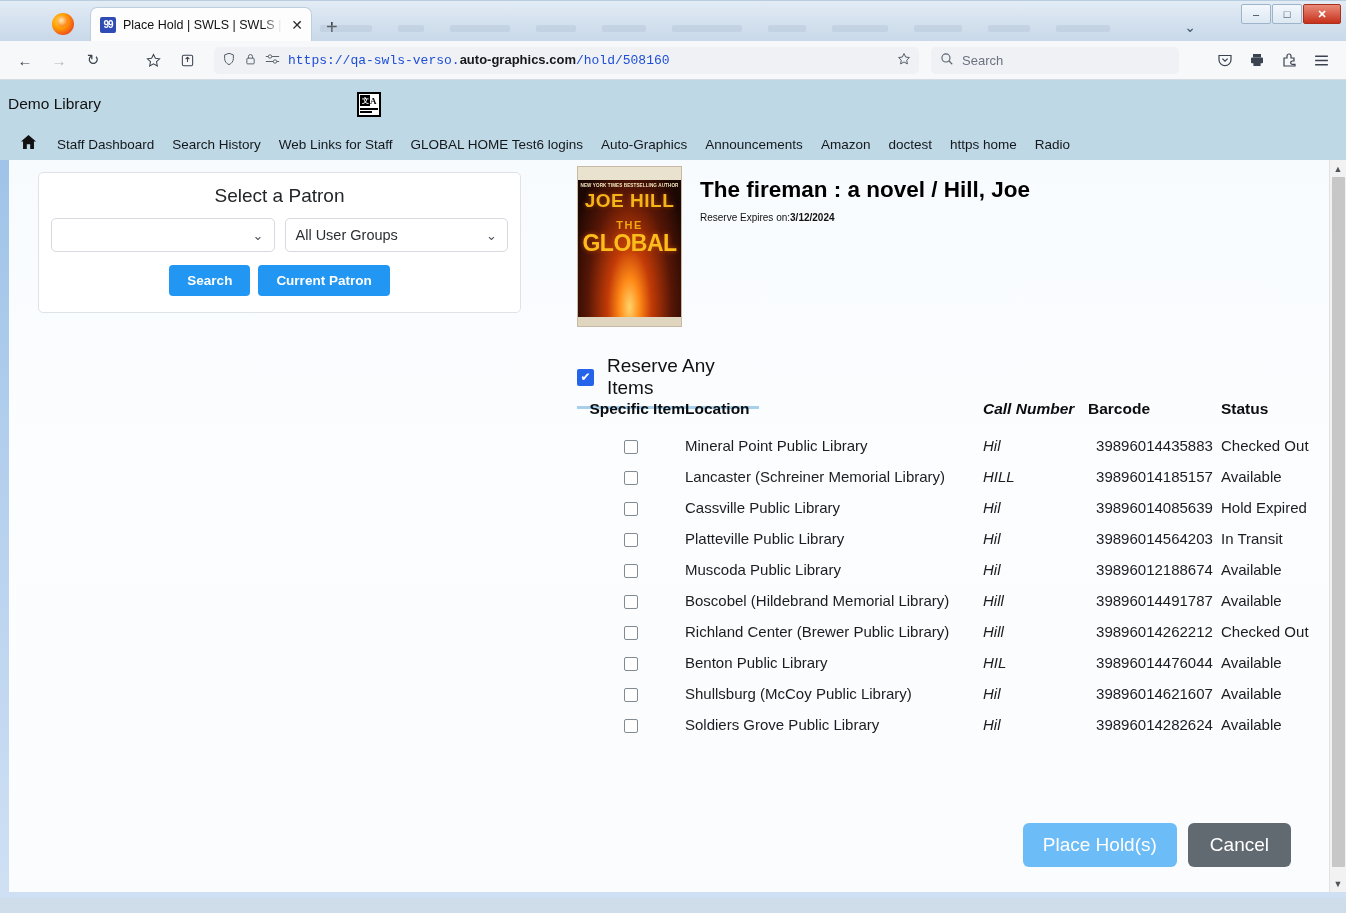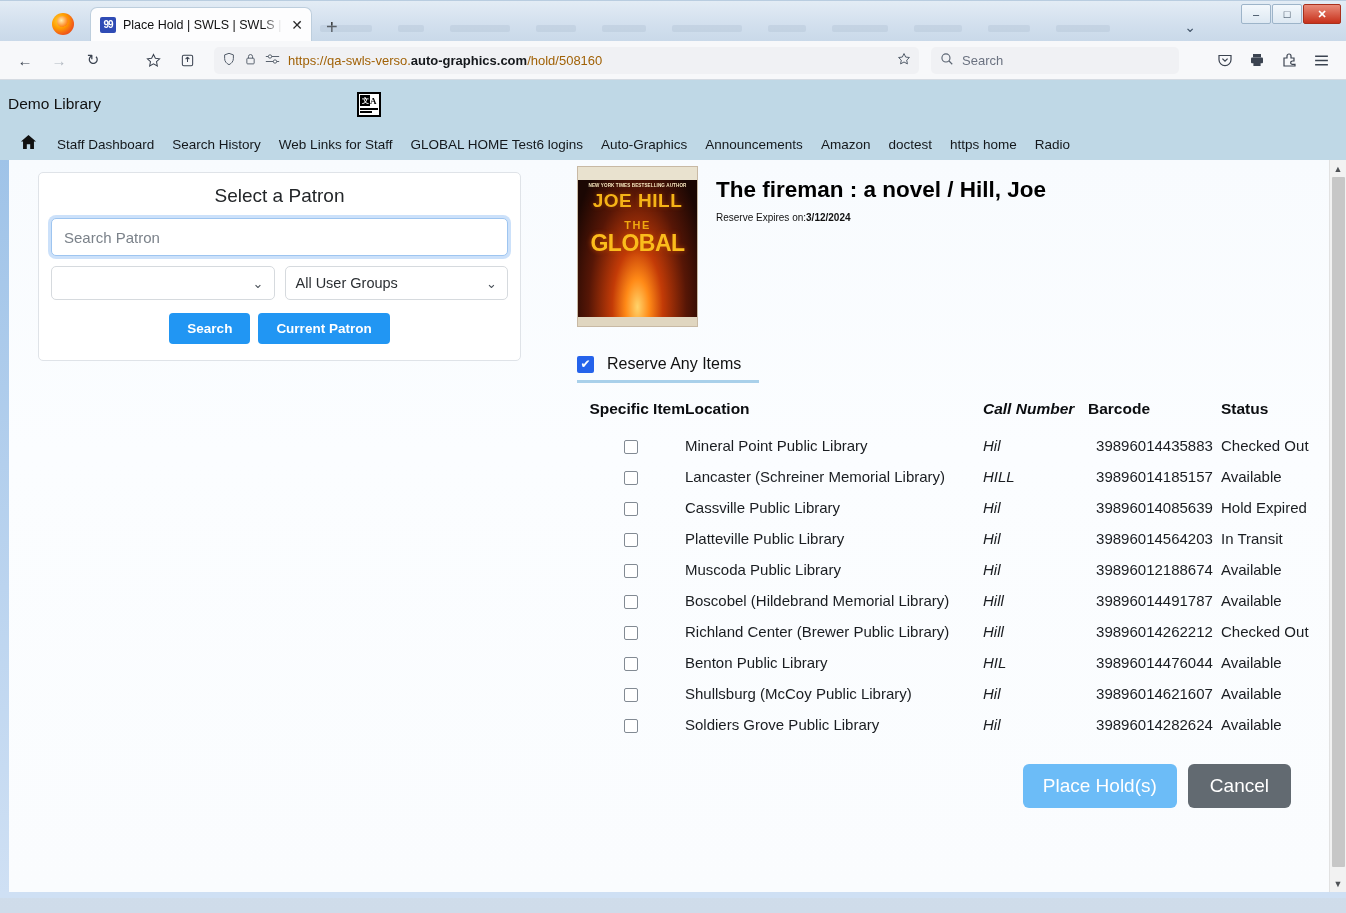--- a/index.html
+++ b/index.html
@@ -114,21 +114,21 @@
   .navicon.disabled { color: #b3b9c2; }
   .urlbar {
     flex: 0 0 auto; width: 705px; height: 27px;
     background: #f0f1f4; border-radius: 5px;
     display: flex; align-items: center; gap: 8px;
     padding: 0 8px; margin-left: 8px;
     font-size: 13px;
   }
   .url-text { flex:1 1 auto; color:#6b7280; white-space:nowrap; overflow:hidden;}
   .url-text b { color:#15181c; font-weight:700; }
-  .url-text .pre { color:#a16207; }
+  .url-text .pre { color:#1d4ed8;font-family:Liberation Mono, monospace; }
   .searchbar {
     flex: 0 0 auto; width: 248px; height: 27px;
     background: #f0f1f4; border-radius: 5px;
     display: flex; align-items: center; gap: 8px;
     padding: 0 9px; margin-left: 8px;
     font-size: 13px; color: #6b7280;
   }
   .navbar-right { margin-left: auto; display: flex; gap: 2px; }
 
   
@@ -241,21 +241,21 @@
   .patron-btns { display:flex; gap:8px; justify-content:center; margin-top:13px; }
   .btn-blue {
     background:#2196f3; color:#fff; border:none; border-radius:4px;
     padding: 8px 18px; font-size:13.5px; font-weight:bold;
     font-family:"Liberation Sans",sans-serif; cursor:pointer;
   }
 
   
   .record { position:absolute; left: 568px; top: 6px; display:flex; gap:18px; }
   .cover {
-    width: 121px; height: 161px; flex:0 0 auto;
+    width: 105px; height: 161px; flex:0 0 auto;
     border:1px solid #c8b9a4; position:relative; overflow:hidden;
     background: radial-gradient(ellipse at 50% 88%, #ffd36b 0%, #ff8a17 14%, #c33b07 30%, #561606 58%, #1b0703 85%);
   }
   .cover .cv-top { position:absolute;left:0;right:0;top:0;height:13px;background:#e9e2cf;}
   .cover .cv-bot { position:absolute;left:0;right:0;bottom:0;height:9px;background:#e0d6c0;}
   .cover .nyt {
     position:absolute; top:16px; left:0; right:0; text-align:center;
     font-size:4.6px; color:#f6e6bd; letter-spacing:.1px; font-weight:bold;
   }
   .cover .joe {
@@ -281,21 +281,21 @@
   .reserve-any {
     position:absolute; left:568px; top:195px; width:182px;
     padding-bottom:7px; border-bottom: 3px solid #a9d0ea;
     display:flex; align-items:center; gap:1px;
   }
   .cb-checked {
     width:17px;height:17px;background:#2563eb;border-radius:2px;flex:0 0 auto;
     display:flex;align-items:center;justify-content:center;
     color:#fff;font-size:12px;line-height:1;
   }
-  .reserve-any span.lbl { font-size:16px; color:#111;padding-left:12px; }
+  .reserve-any span.lbl { font-size:19px; color:#111;padding-left:12px; }
 
   
   .items-table {
     position:absolute; left:568px; top:240px; width: 740px;
     border-collapse: collapse; font-size:15px; color:#1a1d21;
   }
   .items-table th {
     text-align:left; font-weight:bold; font-size:15.5px; color:#0b0d10;
     padding: 0 0 12px 0; white-space:nowrap;
   }
@@ -304,21 +304,21 @@
   .col-loc  { width: 298px; }
   .col-call { width: 105px; font-style: italic; }
   .col-bar  { width: 133px; text-align: center; }
   .col-stat { width: 96px; }
   .cb {
     width:14px;height:14px;border:1px solid #828a93;border-radius:2px;
     background:#fff; display:inline-block; vertical-align:middle;
   }
 
   .action-btns {
-    position:absolute; right: 38px; top: 604px; display:flex; gap:11px;justify-content:flex-end;
+    position:absolute; right: 38px; top: 663px; display:flex; gap:11px;justify-content:flex-end;
   }
   .btn-hold {
     background:#6cbcf7; color:#fff; border:none; border-radius:6px;
     padding: 11px 20px; font-size:19px;
     font-family:"Liberation Sans",sans-serif; cursor:pointer;
   }
   .btn-cancel {
     background:#626a71; color:#fff; border:none; border-radius:6px;
     padding: 11px 22px; font-size:19px;
     font-family:"Liberation Sans",sans-serif; cursor:pointer;
@@ -576,21 +576,20 @@
       <span>https home</span>
       <span>Radio</span>
     </div>
   </div>
 
   <div class="content-wrap">
     <div class="content">
 
       <div class="patron-panel">
         <div class="patron-title">Select a Patron</div>
-        <div class="patron-search">Search Patron</div>
         <div class="patron-selects">
           <div class="sel">
             <span></span>
             <span class="cv">⌄</span>
           </div>
           <div class="sel">
             <span>All User Groups</span>
             <span class="cv">⌄</span>
           </div>
         </div>

